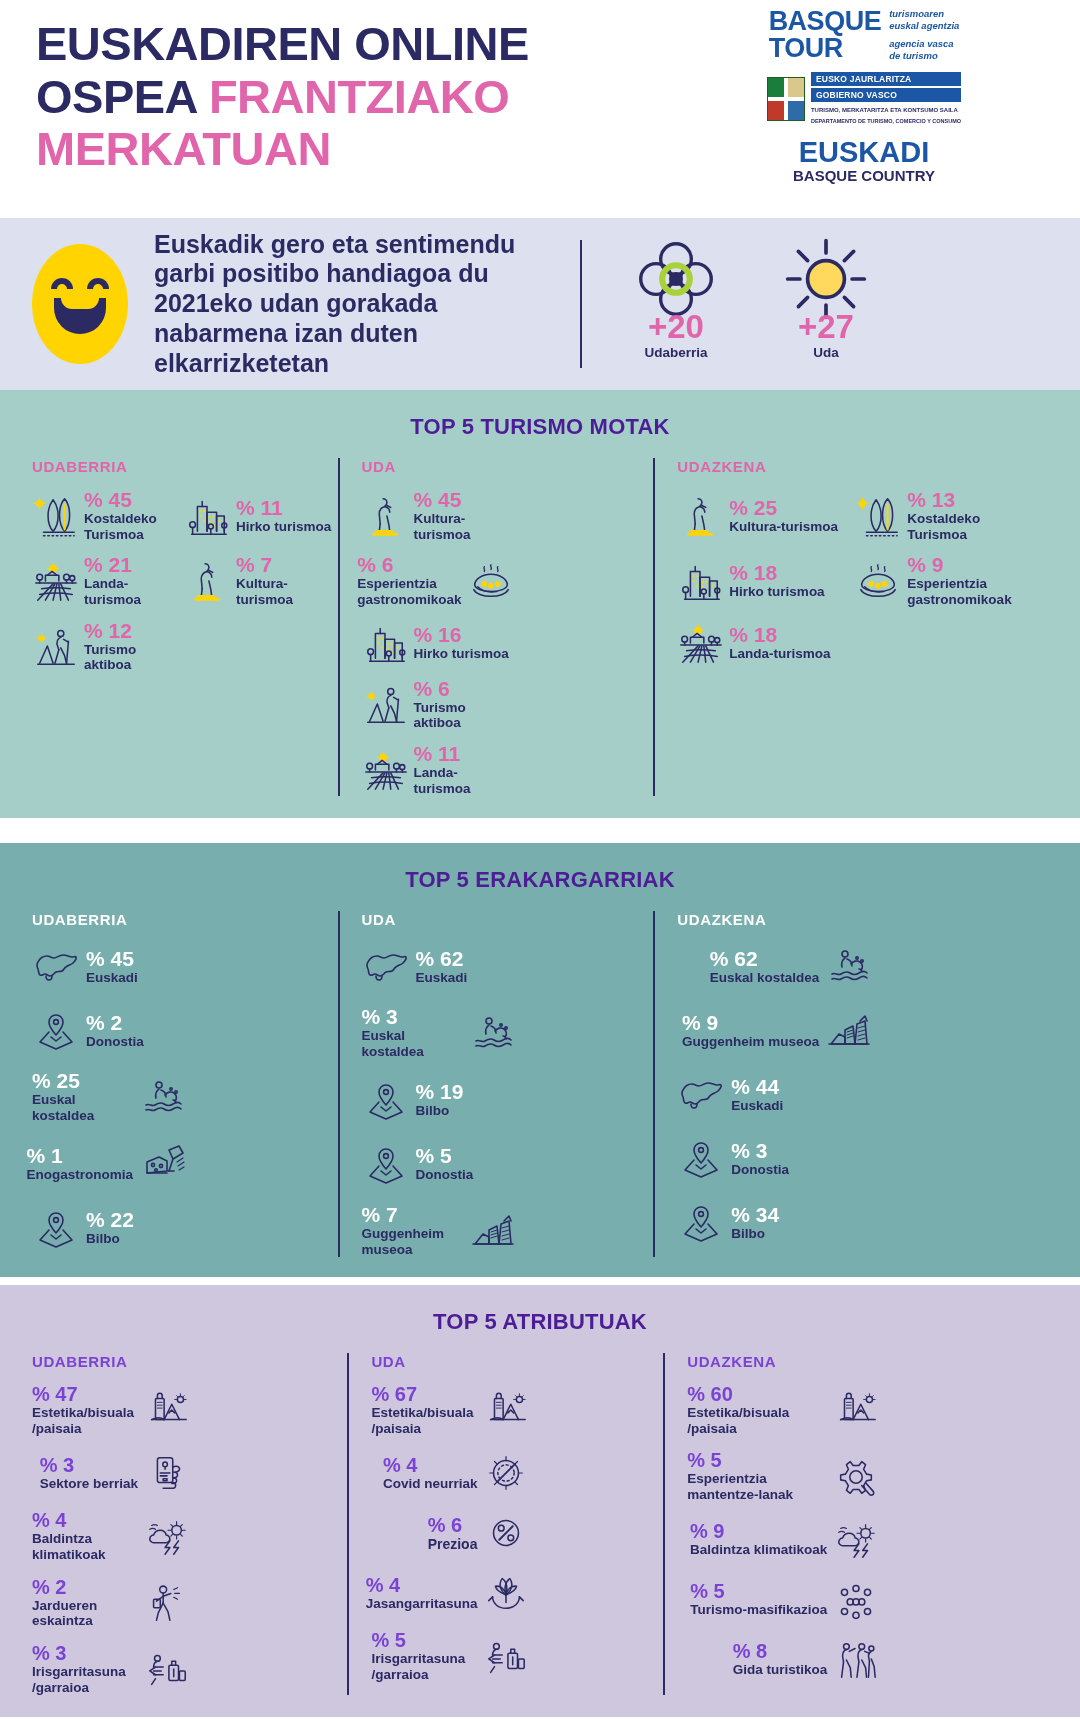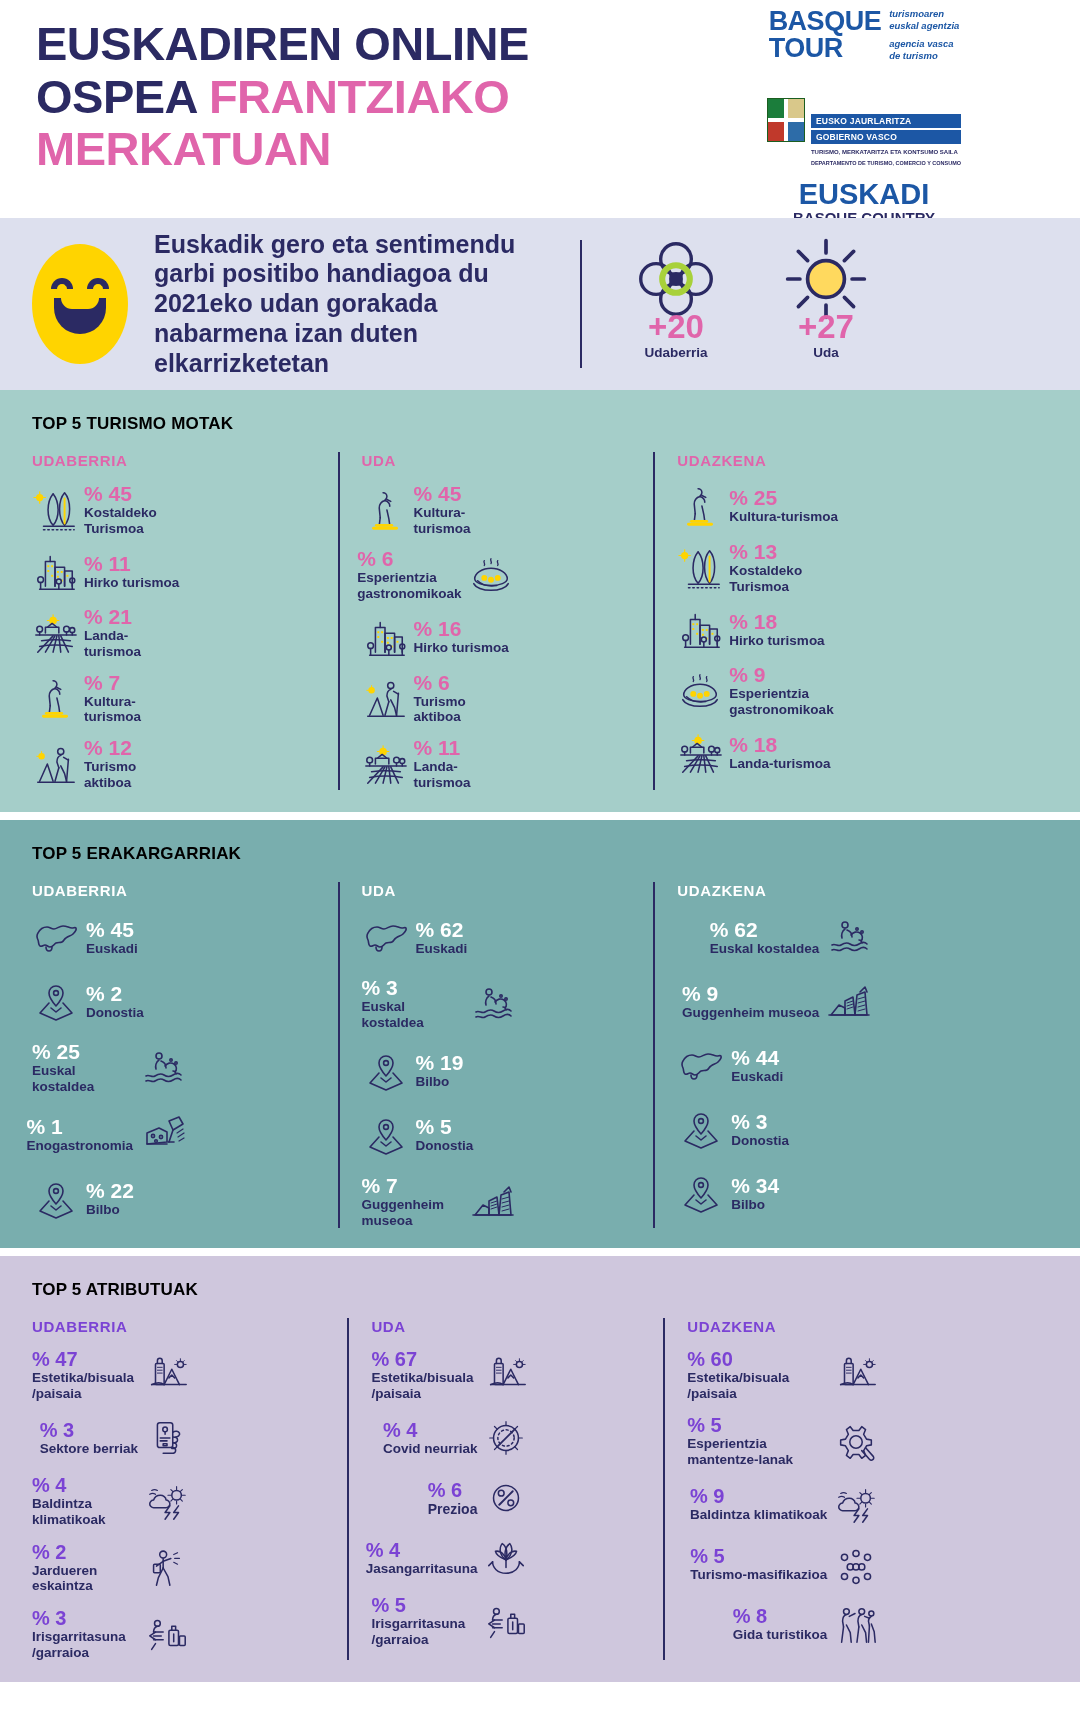--- a/index.html
+++ b/index.html
@@ -31,21 +31,21 @@
     width:38px; height:44px; background:#ffffff; border:1px solid #1b5e20;
     display:flex; flex-wrap:wrap; overflow:hidden; position:relative;
   }
   .gv-q { width:50%; height:50%; }
   .gv-q1 { background:#1b7d3b; }
   .gv-q2 { background:#d9c88a; }
   .gv-q3 { background:#c0392b; }
   .gv-q4 { background:#2d6ca8; }
   .gv-cross { position:absolute; left:50%; top:0; width:4px; height:100%; background:#fff; transform:translateX(-50%);}
   .gv-cross2 { position:absolute; top:50%; left:0; height:4px; width:100%; background:#fff; transform:translateY(-50%);}
-  .gv-text { text-align:left;margin-top:42px; }
+  .gv-text { text-align:left; }
   .gv-bar { background:#1c57a5; color:#fff; font-weight:800; font-size:8.5px; padding:2px 5px; letter-spacing:0.2px; }
   .gv-bar + .gv-bar { margin-top:2px; }
   .gv-dept { color:#2b2a63; font-size:6px; font-weight:700; line-height:1.35; margin-top:4px; }
   .gv-dept2 { color:#2b2a63; font-size:5.5px; font-weight:600; line-height:1.35; margin-top:4px; }
   .euskadi-logo { margin-top:12px; }
   .euskadi-logo .e1 { color:#1c57a5; font-weight:800; font-size:29px; letter-spacing:0px; line-height:1; }
   .euskadi-logo .e2 { color:#2b2a63; font-weight:800; font-size:15px; letter-spacing:0px; line-height:1.2; }
 
   
   .band { position:relative; height:172px; background:#dde0ee; display:flex; align-items:center; }
@@ -65,40 +65,40 @@
   }
   .band-divider { width:2px; height:128px; background:#2b2a63; margin-left:26px; }
   .seasons { display:flex; margin-left:48px; gap:58px; }
   .season { text-align:center; width:92px; }
   .season .ico { height:62px; display:flex; align-items:center; justify-content:center; }
   .season .val { color:#e065ab; font-size:33px; font-weight:800; line-height:1.05; }
   .season .lbl { color:#2b2a63; font-size:13.5px; font-weight:700; margin-top:1px; }
 
   
   .section { position:relative; }
-  .sec-title { font-size:17px; font-weight:800; letter-spacing:0.2px; color:#000000; }
+  .sec-title { font-size:22px; font-weight:800; letter-spacing:0.2px; color:#4c1d95;text-align:center; }
   .cols { display:flex; }
   .col { position:relative; }
   .col + .col { border-left:2px solid #2b2a63; }
   .col-head { font-size:15px; font-weight:800; letter-spacing:0.6px; margin-bottom:14px; }
-  .grid { display:flex; flex-wrap:wrap;flex-direction:column; }
+  .grid { display:flex; flex-wrap:wrap; }
   .cell { display:flex; align-items:center; gap:6px; }
   .cell.rev { flex-direction:row-reverse; }
   .cell .txt .num { font-size:21px; font-weight:800; line-height:1.05; white-space:nowrap; }
   .cell .txt .lab { font-size:13px; font-weight:800; line-height:1.16; color:#2b2a63; }
   .ico-sm { width:48px; height:48px; flex:0 0 auto; display:flex; align-items:center; justify-content:center; }
   .ico-sm svg { width:100%; height:100%; }
 
   
   .sec-motak { background:#a5cec9; padding:24px 32px 22px 32px; }
   .sec-motak .col-head { color:#e065ab; }
   .sec-motak .num { color:#e065ab; }
 
   
-  .sec-erak { background:#79aeae; padding:24px 32px 20px 32px; }
+  .sec-erak { background:#79aeae; padding:24px 32px 20px 32px;margin-top:17px; }
   .sec-erak .col-head { color:#ffffff; }
   .sec-erak .num { color:#ffffff; }
   .sec-erak .lab { color:#2b2a63; }
 
   
   .sec-atr { background:#cfc7dd; padding:24px 32px 22px 32px; }
   .sec-atr .col-head { color:#7b43d4; }
   .sec-atr .num { color:#7b43d4; }
 
   

